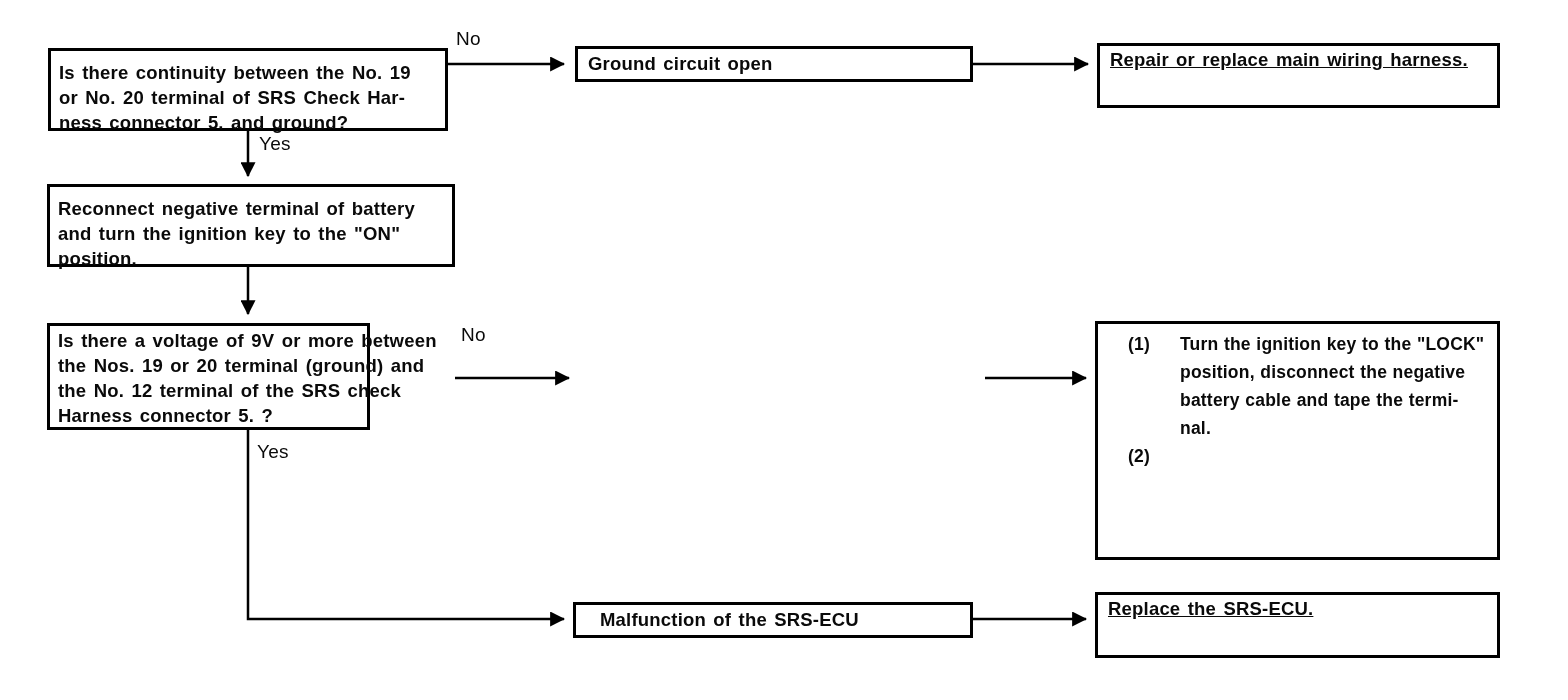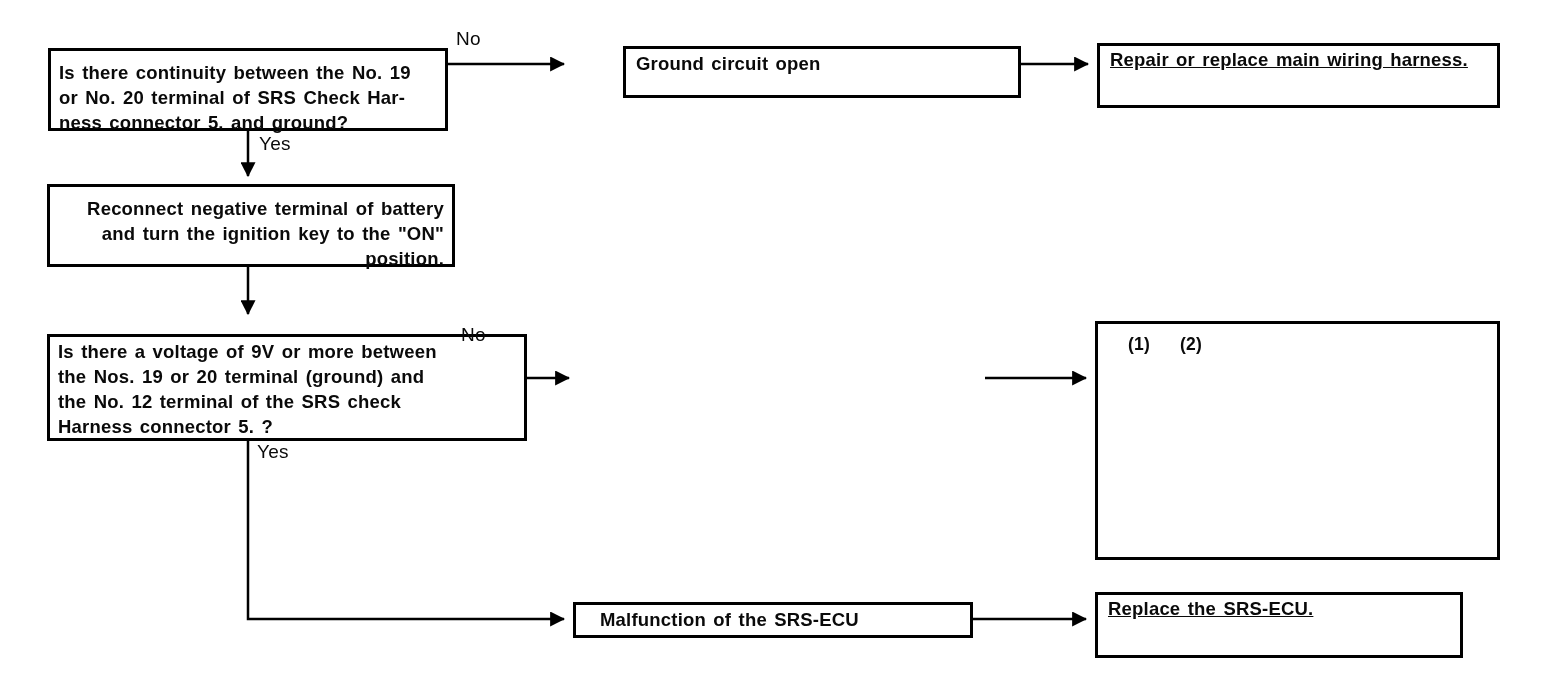--- a/index.html
+++ b/index.html
@@ -68,42 +68,46 @@
       <path d="M973 619 H1086" marker-end="url(#ah)"></path>
     </g>
   </svg>
 
   <div class="fbox" style="left:48px;top:48px;width:400px;height:83px;">Is there continuity between the No. 19
 or No. 20 terminal of SRS Check Har-
 ness connector 5. and ground?</div>
 
   <div class="blabel" style="left:456px;top:28px;">No</div>
 
-  <div class="fbox single" style="left:575px;top:46px;width:398px;height:52px;margin-left:48px;">Ground circuit open</div>
+  <div class="fbox single" style="left:575px;top:46px;width:398px;height:36px;">Ground circuit open</div>
 
   <div class="fbox toppad" style="left:1097px;top:43px;width:403px;height:65px;">Repair or replace main wiring harness.</div>
 
   <div class="blabel" style="left:259px;top:133px;">Yes</div>
 
-  <div class="fbox" style="left:47px;top:184px;width:408px;height:83px;text-align:right;">Reconnect negative terminal of battery
+  <div class="fbox" style="left:47px;top:184px;width:408px;height:83px;">Reconnect negative terminal of battery
 and turn the ignition key to the "ON"
 position.</div>
 
-  <div class="fbox" style="left:47px;top:334px;width:480px;height:107px;padding-top:2px;">Is there a voltage of 9V or more between
+  <div class="fbox" style="left:47px;top:323px;width:323px;height:107px;padding-top:2px;">Is there a voltage of 9V or more between
 the Nos. 19 or 20 terminal (ground) and
 the No. 12 terminal of the SRS check
 Harness connector 5. ?</div>
 
   <div class="blabel" style="left:461px;top:324px;">No</div>
 
 
   <div class="fbox steps" style="left:1095px;top:321px;width:405px;height:239px;">
     <span class="num">(1)</span>
+    <span class="stext">Turn the ignition key to the "LOCK"
+position, disconnect the negative
+battery cable and tape the termi-
+nal.</span>
     <span class="num">(2)</span>
   </div>
 
   <div class="blabel" style="left:257px;top:441px;">Yes</div>
 
   <div class="fbox single" style="left:573px;top:602px;width:400px;height:36px;padding-left:24px;">Malfunction of the SRS-ECU</div>
 
-  <div class="fbox toppad" style="left:1095px;top:592px;width:368px;height:66px;">Replace the SRS-ECU.</div>
+  <div class="fbox toppad" style="left:1095px;top:592px;width:405px;height:66px;">Replace the SRS-ECU.</div>
 
 </div>
 
 </body></html>

